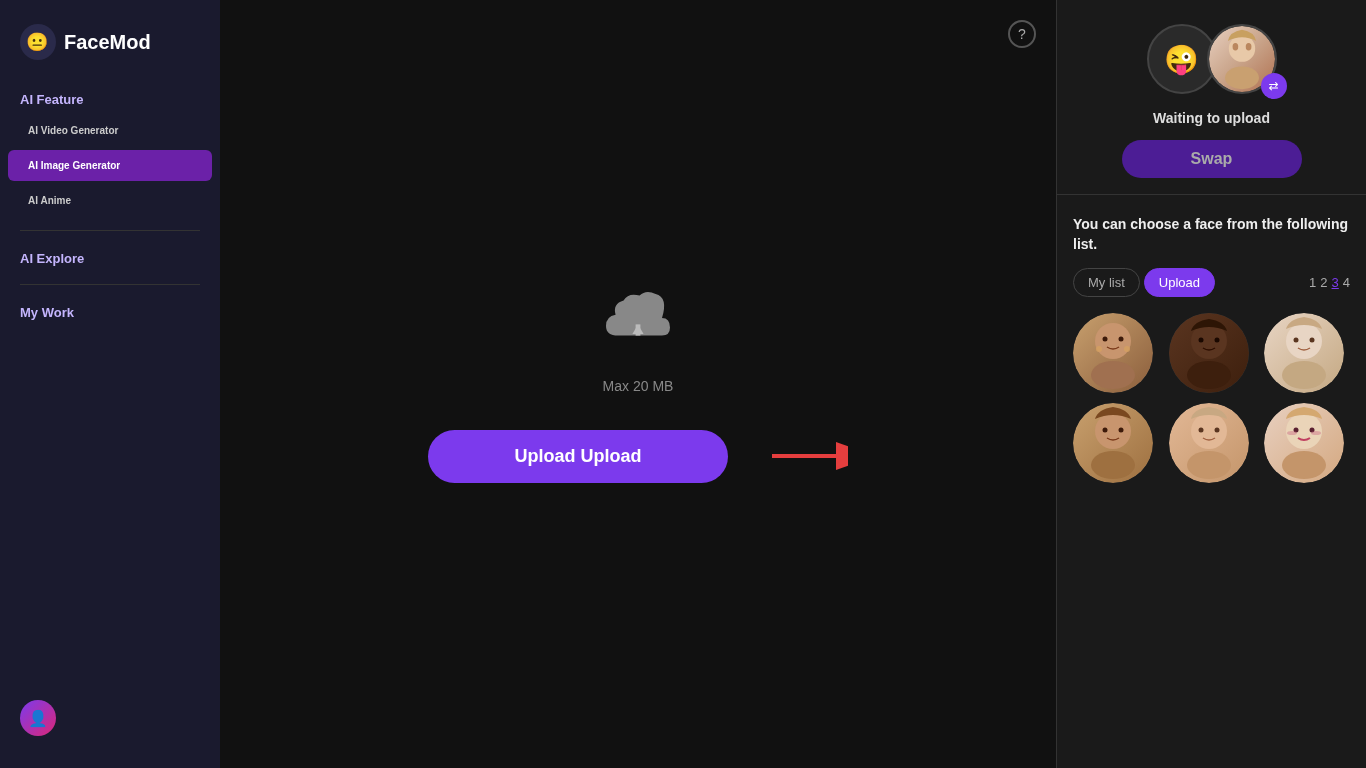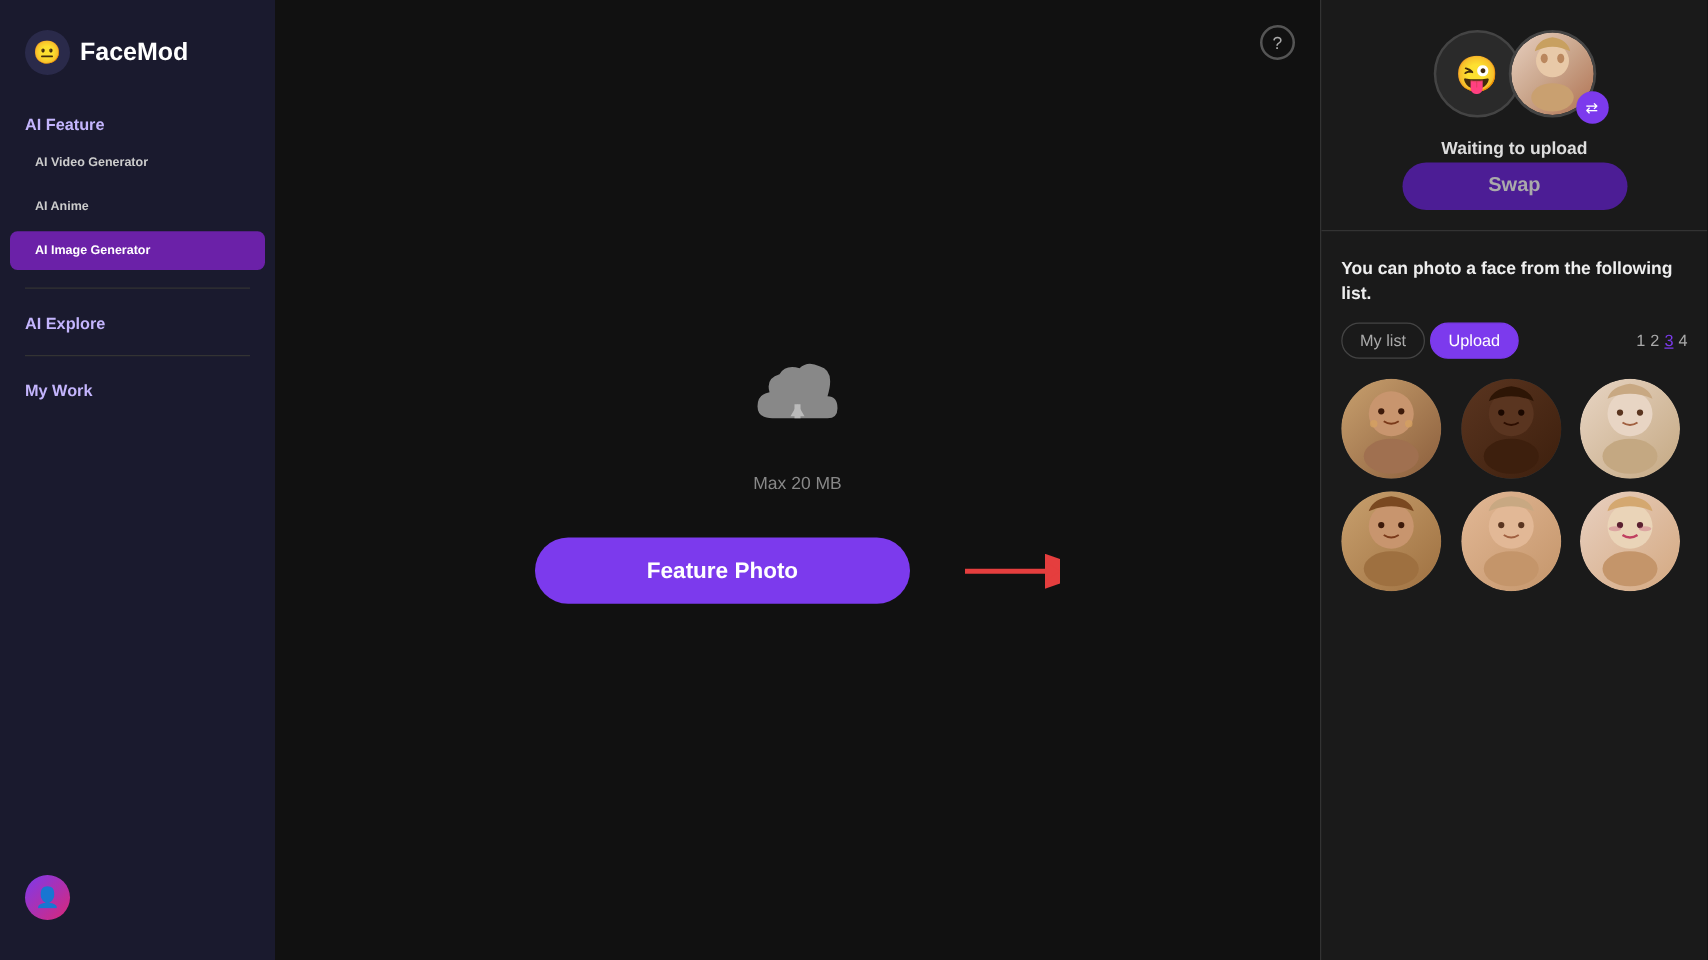--- a/index.html
+++ b/index.html
@@ -219,21 +219,21 @@
       display: flex;
       align-items: center;
       justify-content: center;
       font-size: 12px;
       color: white;
     }
     .waiting-text {
       color: #ddd;
       font-size: 14px;
       font-weight: 600;
-      margin-bottom: 4px;
+      margin-bottom: 14px;
     }
     .swap-btn {
       background: #4c1d95;
       color: #aaa;
       border: none;
       border-radius: 50px;
       padding: 10px 60px;
       font-size: 16px;
       font-weight: 600;
       cursor: not-allowed;
@@ -319,22 +319,22 @@
 <aside class="sidebar">
   <div class="sidebar-logo">
     <div class="logo-icon">
       <span>😐</span>
     </div>
     <span class="logo-text">FaceMod</span>
   </div>
 
   <div class="sidebar-section-title">AI Feature</div>
   <div class="sidebar-item">AI Video Generator</div>
+  <div class="sidebar-item active">AI Image Generator</div>
   <div class="sidebar-item">AI Anime</div>
-  <div class="sidebar-item active">AI Image Generator</div>
 
   <hr class="sidebar-divider">
 
   <div class="sidebar-section-title">AI Explore</div>
 
   <hr class="sidebar-divider">
 
   <div class="sidebar-section-title">My Work</div>
 
   <div class="sidebar-footer">
@@ -353,21 +353,21 @@
       <svg viewBox="0 0 100 75" xmlns="http://www.w3.org/2000/svg" fill="#888">
         <path d="M80 40 Q90 40 90 52 Q90 62 80 62 L25 62 Q10 62 10 50 Q10 38 22 36 Q18 22 32 18 Q38 8 52 12 Q60 4 72 10 Q88 14 80 40Z"></path>
         <polygon points="50,48 43,60 57,60" fill="#bbb"></polygon>
         <rect x="47" y="48" width="6" height="14" fill="#bbb"></rect>
       </svg>
     </div>
 
     <div class="upload-subtitle">Max 20 MB</div>
 
     <div class="upload-btn-row">
-      <button class="upload-btn">Feature Photo</button>
+      <button class="upload-btn">Upload Upload</button>
       <div class="arrow-indicator">
         <svg viewBox="0 0 100 40" xmlns="http://www.w3.org/2000/svg">
           <defs>
             <marker id="arrowhead" markerWidth="10" markerHeight="7" refX="0" refY="3.5" orient="auto">
               <polygon points="0 0, 10 3.5, 0 7" fill="#e53e3e"></polygon>
             </marker>
           </defs>
           <line x1="5" y1="20" x2="85" y2="20" stroke="#e53e3e" stroke-width="5" marker-end="url(#arrowhead)"></line>
           <polygon points="85,10 100,20 85,30" fill="#e53e3e"></polygon>
         </svg>
@@ -391,21 +391,21 @@
             </svg>
           </div>
         </div>
         <div class="swap-badge">⇄</div>
       </div>
       <div class="waiting-text">Waiting to upload</div>
       <button class="swap-btn">Swap</button>
     </div>
 
     <div class="face-list-section">
-      <div class="face-list-title">You can photo a face from the following list.</div>
+      <div class="face-list-title">You can choose a face from the following list.</div>
       <div class="face-tabs">
         <button class="face-tab">My list</button>
         <button class="face-tab active">Upload</button>
         <div class="face-page-nums">
           <span>1</span>
           <span> 2</span>
           <span class="active-page"> 3</span>
           <span> 4</span>
         </div>
       </div>

